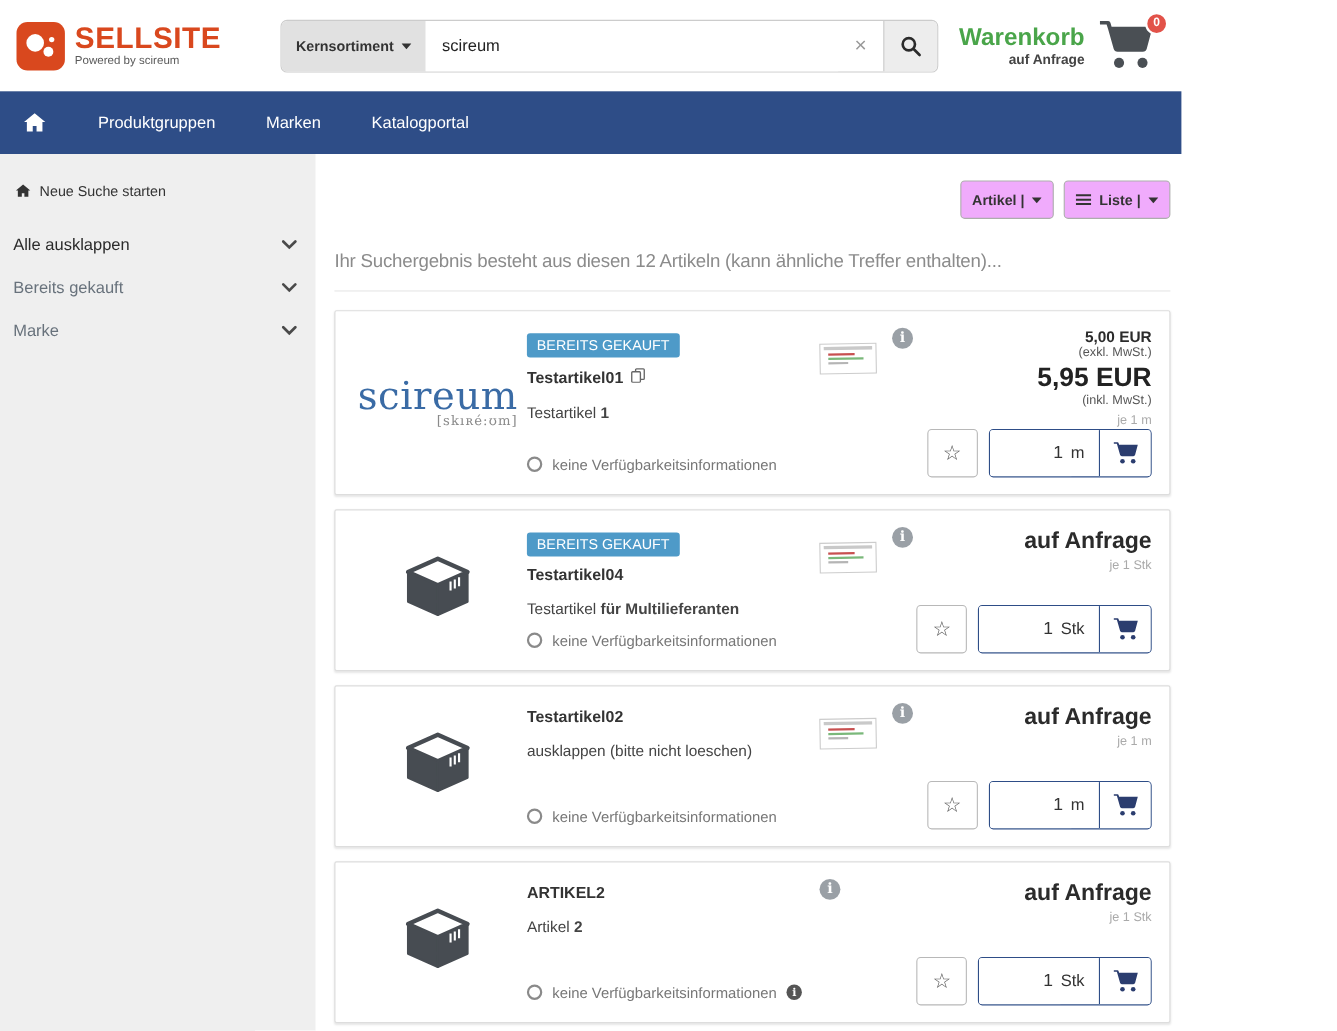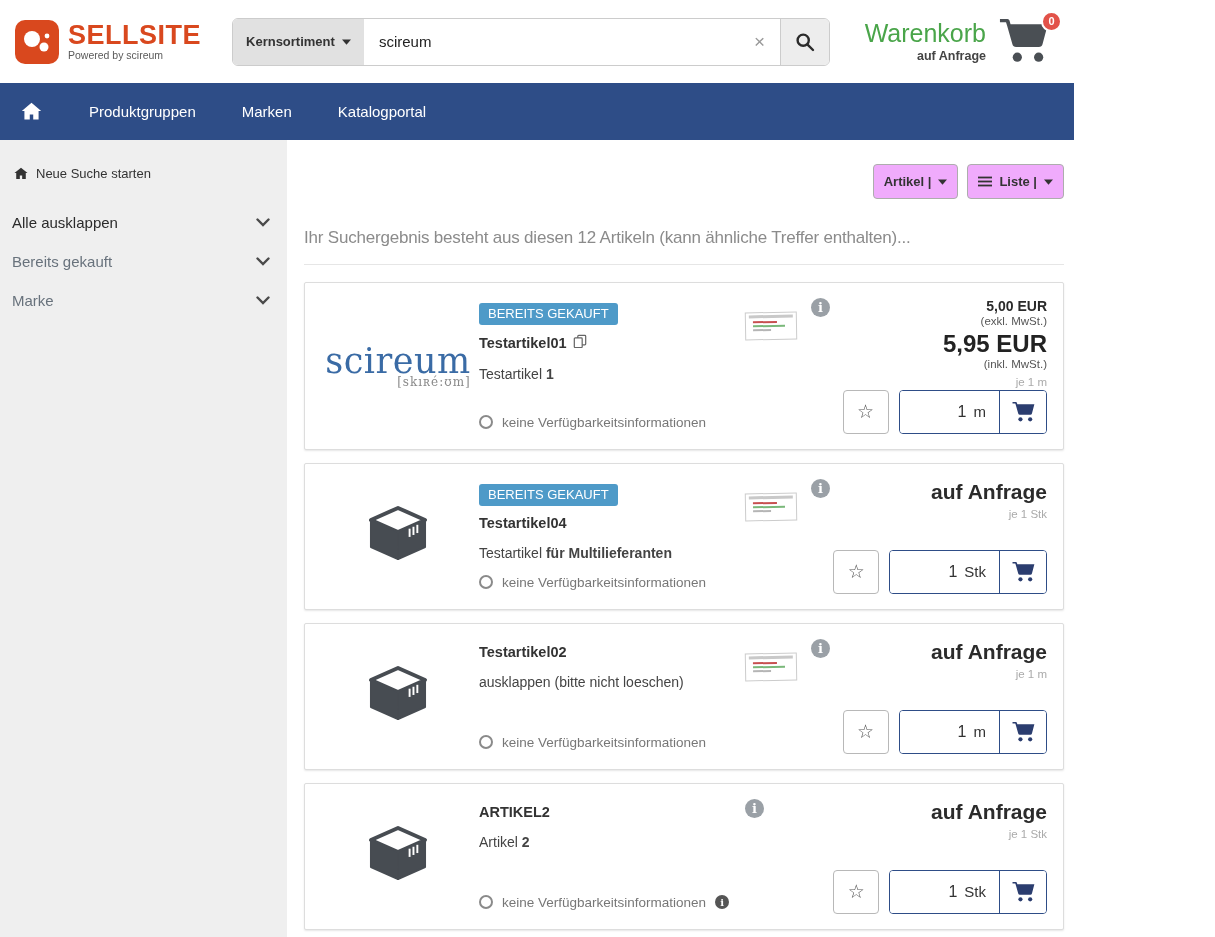--- a/index.html
+++ b/index.html
@@ -9,33 +9,33 @@
 
   
   .topbar { height:83px; display:flex; align-items:center; background:#fff; flex:0 0 auto; }
   .logo { display:flex; align-items:center; gap:9px; margin-left:15px; cursor:pointer; }
   .logo-square { width:44px; height:44px; border-radius:10px; background:var(--c-orange);
     display:flex; align-items:center; justify-content:center; }
   .brand { line-height:1; }
   .brand-name { color:var(--c-orange); font-size:27px; font-weight:800; letter-spacing:.5px; }
   .brand-tag { font-size:10.5px; color:#5a5a5a; margin-top:1px; }
 
-  .searchbar { display:flex; height:48px; width:598px; margin-left:31px;
+  .searchbar { display:flex; height:48px; width:598px; margin-left:54px;
     border:1px solid #ccc; border-radius:6px; overflow:hidden; background:#fff; }
   .scope { background:#e1e1e1; padding:0 13px; font-size:13px; font-weight:700; color:#333;
     display:flex; align-items:center; gap:7px; cursor:pointer; white-space:nowrap; }
   .search-input { flex:1; border:none; outline:none; font-size:15px; padding:0 15px;
     font-family:"Liberation Sans", sans-serif; color:#222; }
   .clear-x { display:flex; align-items:center; padding:0 15px; color:#999; font-size:19px; cursor:pointer; }
   .search-btn { width:49px; background:#ededed; border:none; border-left:1px solid #ccc;
     display:flex; align-items:center; justify-content:center; cursor:pointer; }
 
   .cart-area { margin-left:auto; margin-right:20px; display:flex; align-items:center; gap:12px; cursor:pointer; }
   .cart-text { text-align:right; line-height:1.15; }
-  .cart-title { color:var(--c-green); font-size:25px; font-weight:400; }
+  .cart-title { color:var(--c-green); font-size:22px; font-weight:700; }
   .cart-sub { font-size:12.5px; color:#444; font-weight:600; margin-top:1px; }
   .cart-wrap { position:relative; width:56px; height:50px; color:#4a4f54; }
   .cart-badge { position:absolute; top:-6px; right:-8px; width:21px; height:21px; border-radius:50%;
     background:var(--c-red); border:2px solid #fff; color:#fff; font-size:11px; font-weight:700;
     display:flex; align-items:center; justify-content:center; }
 
   
   .navbar { height:57px; background:var(--c-navy); display:flex; align-items:center;
     padding-left:21px; flex:0 0 auto; }
   .nav-home { color:#fff; display:flex; align-items:center; padding-right:24px; cursor:pointer; }

